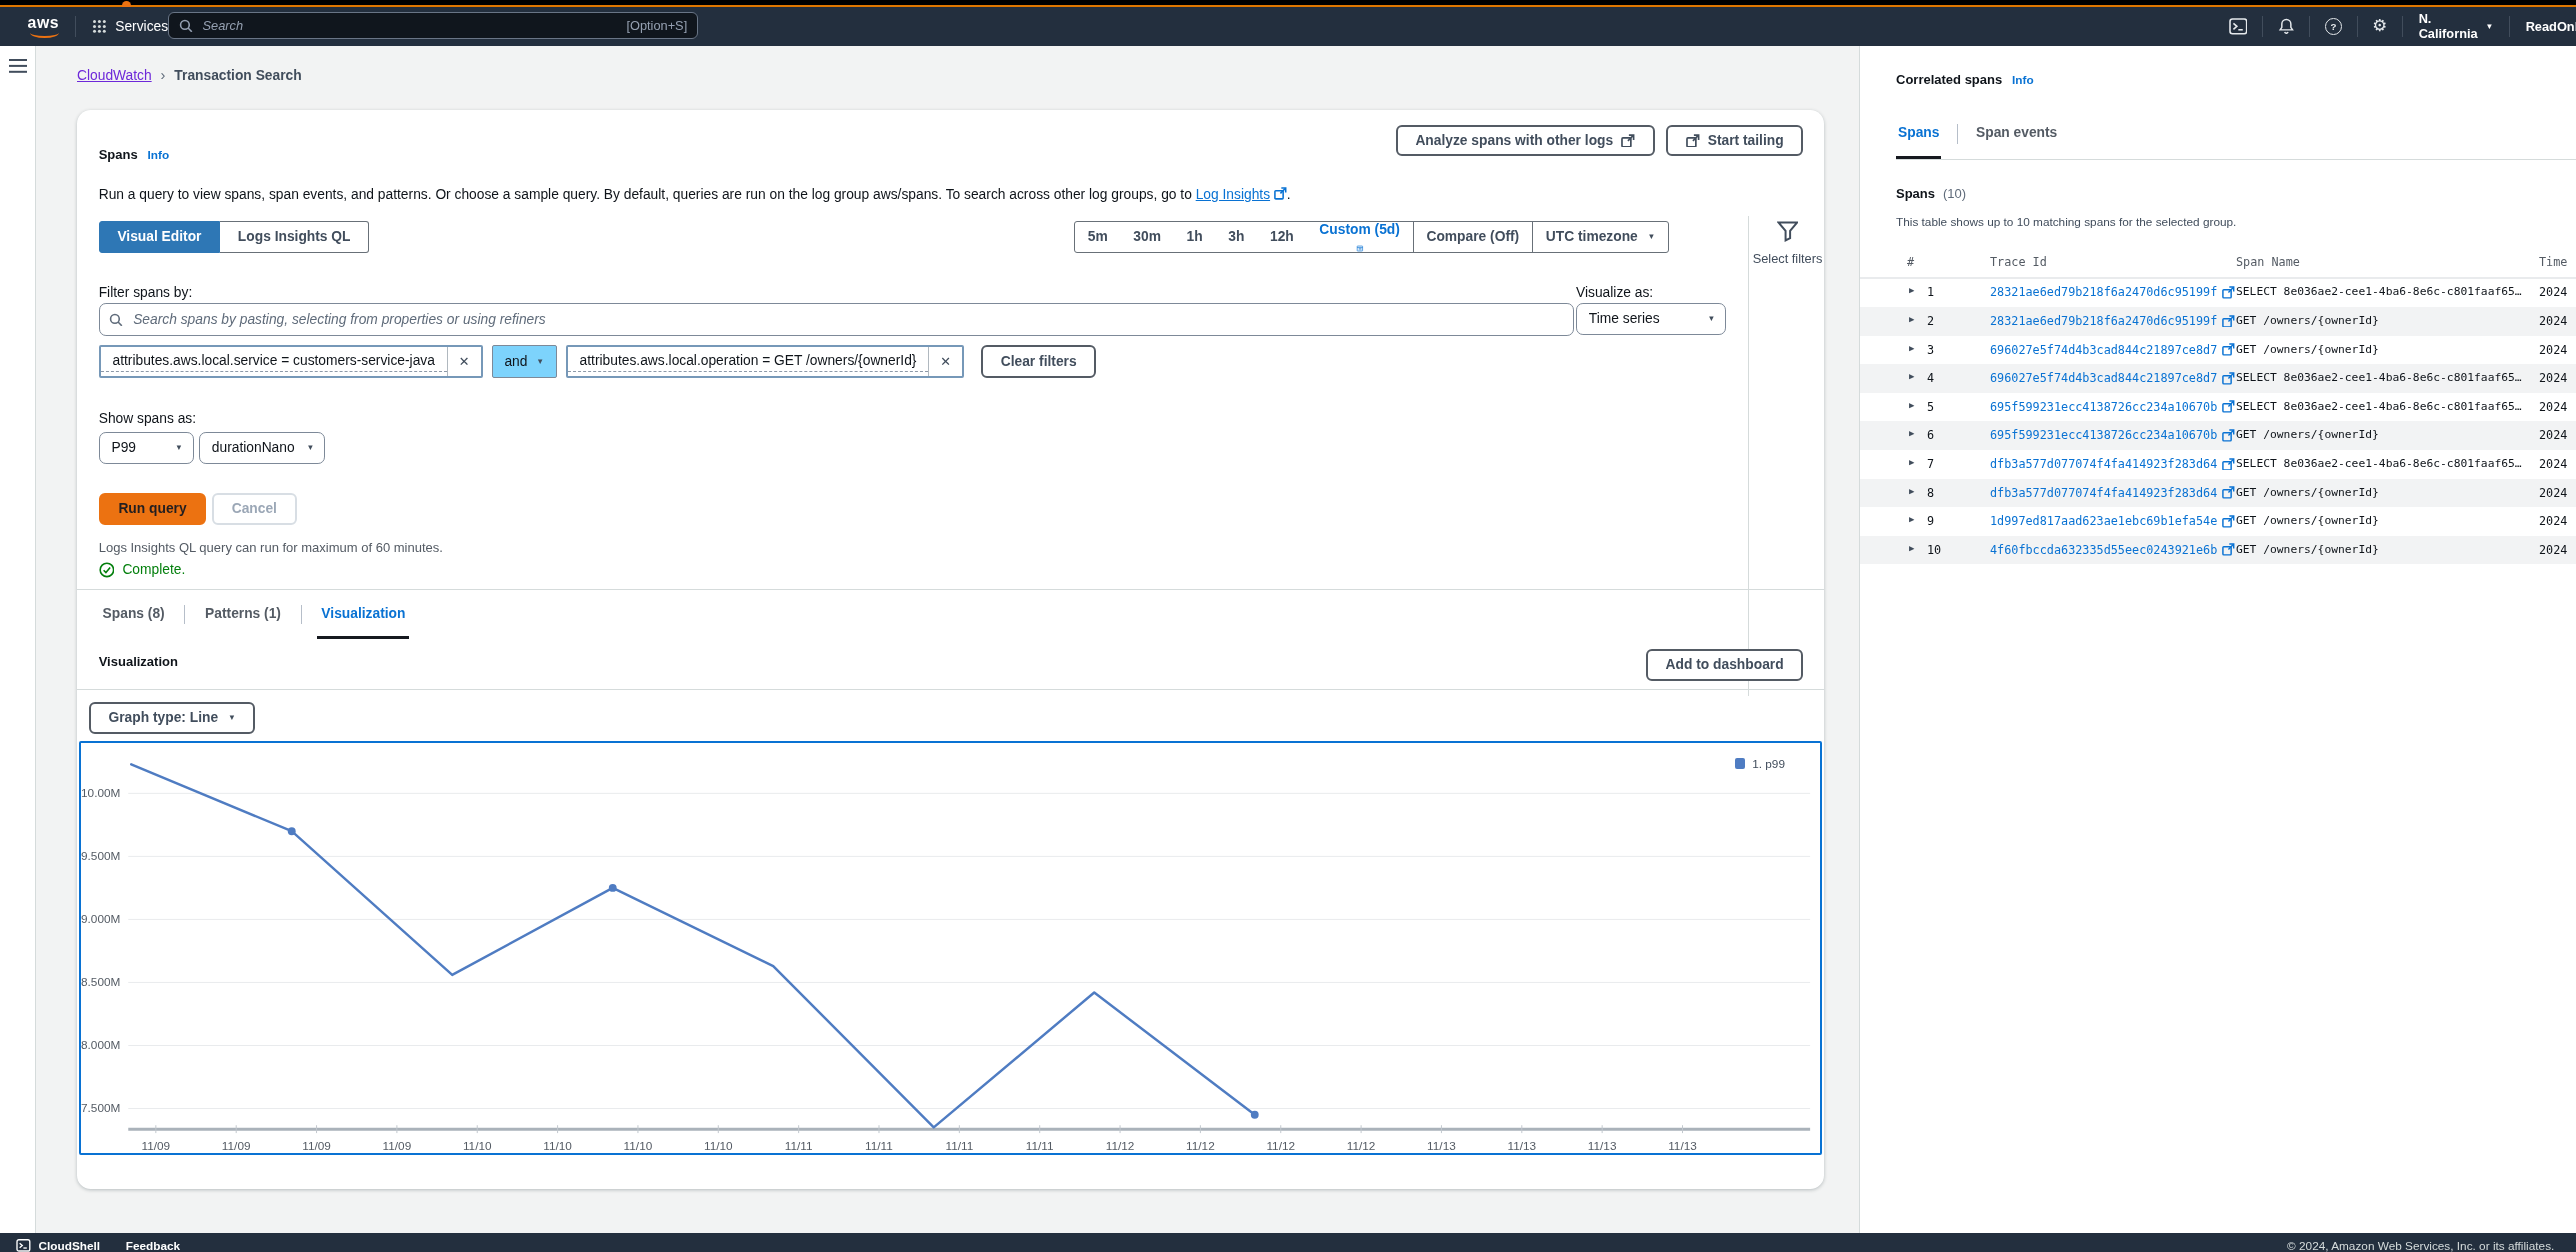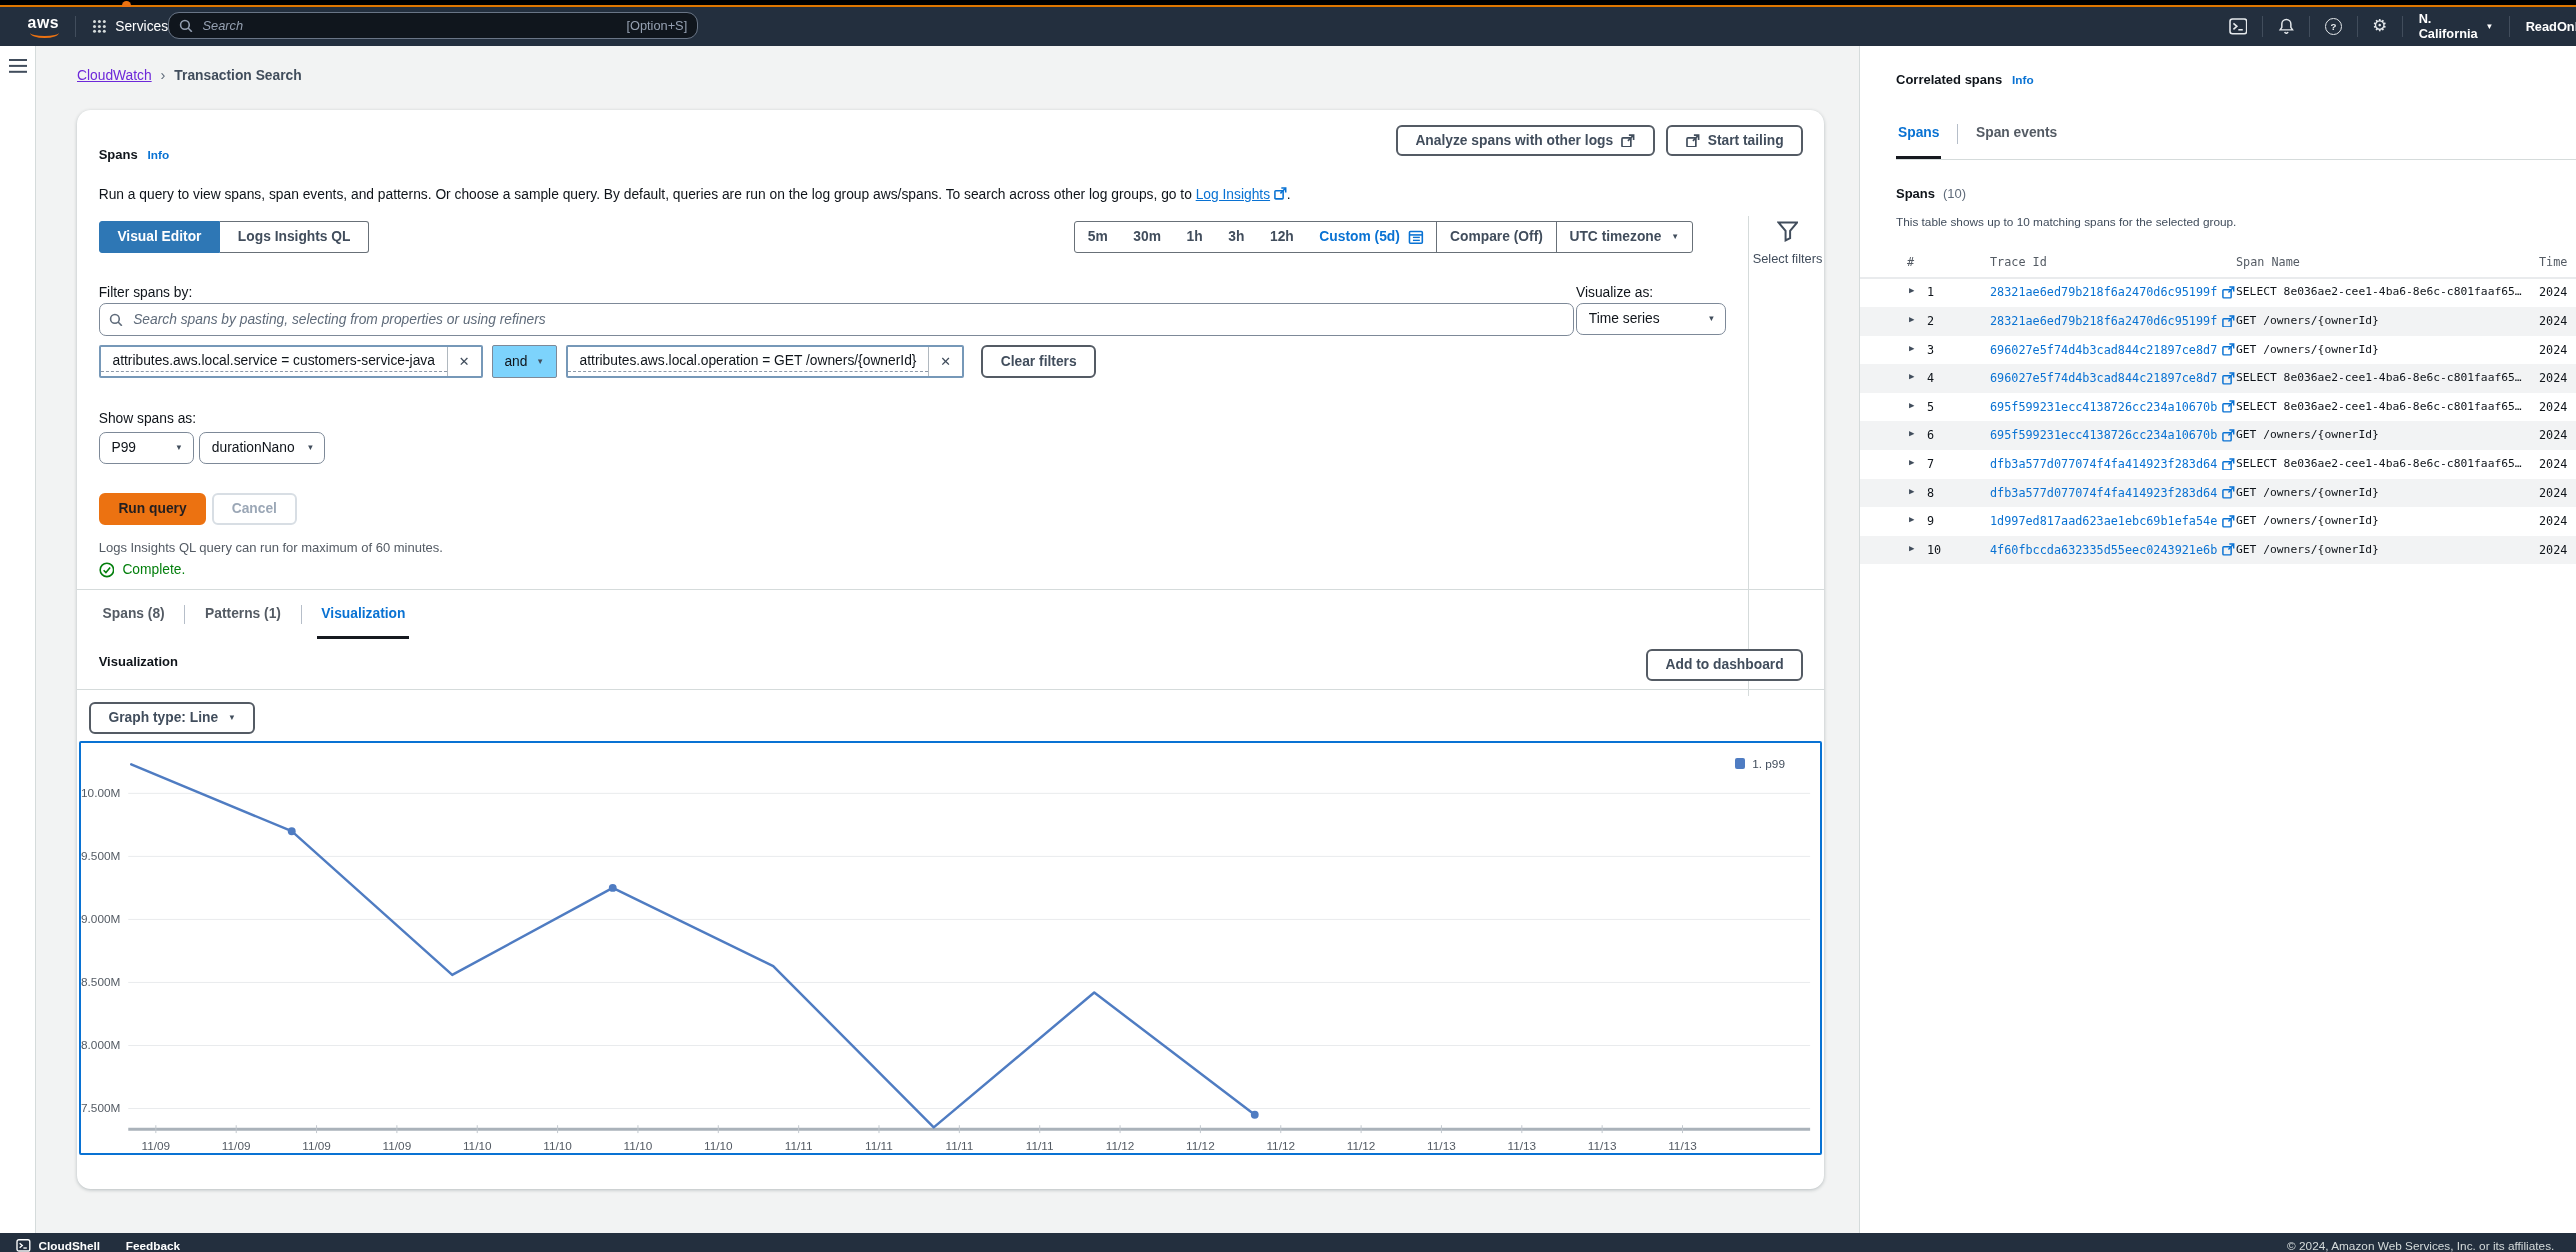--- a/index.html
+++ b/index.html
@@ -11,21 +11,21 @@
   .topstrip{left:0;top:0;width:2576px;height:6.9px;background:#000;border-bottom:2px solid #e07700;box-sizing:border-box;}
   .topstrip .dot{position:absolute;left:122px;top:1px;width:8.9px;height:8.9px;border-radius:50%;background:#ec7211;}
   .navbar{left:0;top:6.9px;width:2576px;height:39px;background:#232f3e;display:flex;align-items:center;}
   .nav-left{position:absolute;left:27.6px;top:0;height:39px;display:flex;align-items:center;gap:15.8px;}
   .awslogo{position:relative;color:#fff;font-weight:700;font-size:15.8px;letter-spacing:0.5px;padding-bottom:5.9px;}
   .awslogo::after{content:"";position:absolute;left:2px;bottom:0;width:29.5px;height:8.9px;border-bottom:2px solid #ec7211;border-radius:50%;}
   .nav-sep{width:1px;height:21.7px;background:#414d5c;}
   .services{display:flex;align-items:center;gap:8.9px;color:#fff;font-size:13.8px;}
   .griddot{width:3px;height:3px;border-radius:50%;background:#d5dbdb;margin:1px 10.8px 10.8px 1px;
     box-shadow:4.9px 0 0 #d5dbdb,9.8px 0 0 #d5dbdb,0 4.9px 0 #d5dbdb,4.9px 4.9px 0 #d5dbdb,9.8px 4.9px 0 #d5dbdb,0 9.8px 0 #d5dbdb,4.9px 9.8px 0 #d5dbdb,9.8px 9.8px 0 #d5dbdb;}
-  .nav-search{position:absolute;left:168px;top:4.9px;width:530px;height:27.6px;background:#10161d;border:1px solid #697586;border-radius:11px;display:flex;align-items:center;padding:0 9.8px;gap:7.9px;box-sizing:border-box;}
+  .nav-search{position:absolute;left:168px;top:4.9px;width:530px;height:27.6px;background:#10161d;border:1px solid #697586;border-radius:6px;display:flex;align-items:center;padding:0 9.8px;gap:7.9px;box-sizing:border-box;}
   .nav-search input{flex:1;background:transparent;border:none;outline:none;color:#d5dbdb;font-size:12.8px;font-style:italic;font-family:"Liberation Sans",sans-serif;}
   .nav-search input::placeholder{color:#95a0b1;font-style:italic;}
   .nav-shortcut{color:#95a0b1;font-size:12.8px;}
   .nav-right{position:absolute;left:2214px;top:0;height:39px;display:flex;align-items:center;gap:0;color:#e5e9ec;}
   .nav-right .icon-slot{padding:0 14.8px;display:flex;align-items:center;}
   .helpcirc{width:14.8px;height:14.8px;border:1.5px solid #e5e9ec;border-radius:50%;display:flex;align-items:center;justify-content:center;font-size:9.8px;font-weight:700;color:#e5e9ec;}
   .gearglyph{font-size:16.7px;line-height:1;color:#e5e9ec;}
   .region{display:flex;align-items:center;gap:6.9px;font-size:12.8px;font-weight:700;color:#fff;padding:0 15.8px;}
   .caret{font-size:7.9px;color:inherit;}
   .readonly{font-size:12.8px;font-weight:700;color:#fff;padding-left:15.8px;white-space:nowrap;}
@@ -49,21 +49,21 @@
   .lnk{color:#0972d3;text-decoration:underline;cursor:pointer;}
   .btn{display:inline-flex;align-items:center;justify-content:center;gap:7.9px;height:31.5px;padding:0 17.7px;border:2px solid #545b64;border-radius:5.9px;background:#fff;font-size:13.8px;font-weight:700;color:#414d5c;cursor:pointer;box-sizing:border-box;white-space:nowrap;}
   .btn-primary{background:#ec7211;border-color:#ec7211;color:#231f20;}
   .btn-disabled{border-color:#d8dee4;color:#9ba7b6;cursor:default;}
   .toggle{display:flex;}
   .tg{height:31.5px;display:flex;align-items:center;padding:0 17.7px;font-size:13.8px;font-weight:700;box-sizing:border-box;cursor:pointer;}
   .tg-on{background:#2e77b5;border:1px solid #2e77b5;color:#fff;border-radius:3px 0 0 3px;}
   .tg-off{background:#fff;border:1px solid #687078;border-left:none;color:#414d5c;border-radius:0 3px 3px 0;}
   .timegroup{display:flex;align-items:stretch;height:31.5px;border:1px solid #687078;border-radius:3px;background:#fff;box-sizing:border-box;}
   .tr-item{display:flex;align-items:center;padding:0 12.8px;font-size:13.8px;font-weight:700;color:#414d5c;cursor:pointer;white-space:nowrap;}
-  .tr-custom{color:#0972d3;gap:7.9px;}
+  .tr-custom{color:#0972d3;gap:7.9px;flex-direction:column;}
   .tr-bord{border-left:1px solid #687078;}
   .vdiv{width:1px;background:#d5dbdb;}
   .field-label{font-size:13.8px;color:#0f141a;}
   .search-input{display:flex;align-items:center;gap:7.9px;height:33px;border:1px solid #7d8998;border-radius:6.9px;background:#fff;padding:0 9.8px;box-sizing:border-box;}
   .search-input input{flex:1;border:none;outline:none;font-size:13.8px;font-style:italic;color:#414d5c;font-family:"Liberation Sans",sans-serif;background:transparent;}
   .search-input input::placeholder{color:#5f6b7a;font-style:italic;}
   .chip{display:inline-flex;align-items:center;height:32.5px;border:2px solid #7698b8;border-radius:2px;background:#fff;box-sizing:border-box;}
   .chip-text{padding:0 11.8px;font-size:13.8px;color:#0f141a;border-bottom:1px dashed #8d99a8;margin:0 0 0 0;line-height:19.7px;white-space:nowrap;}
   .chip-x{width:33px;align-self:stretch;display:flex;align-items:center;justify-content:center;border-left:1px solid #b0b8bf;color:#414d5c;font-size:12.8px;cursor:pointer;}
   .andchip{display:inline-flex;align-items:center;gap:8.9px;height:32.5px;padding:0 11.8px;border:1px solid #7d8998;border-radius:2px;background:#7dd3fc;font-size:13.8px;color:#0f141a;box-sizing:border-box;cursor:pointer;}

